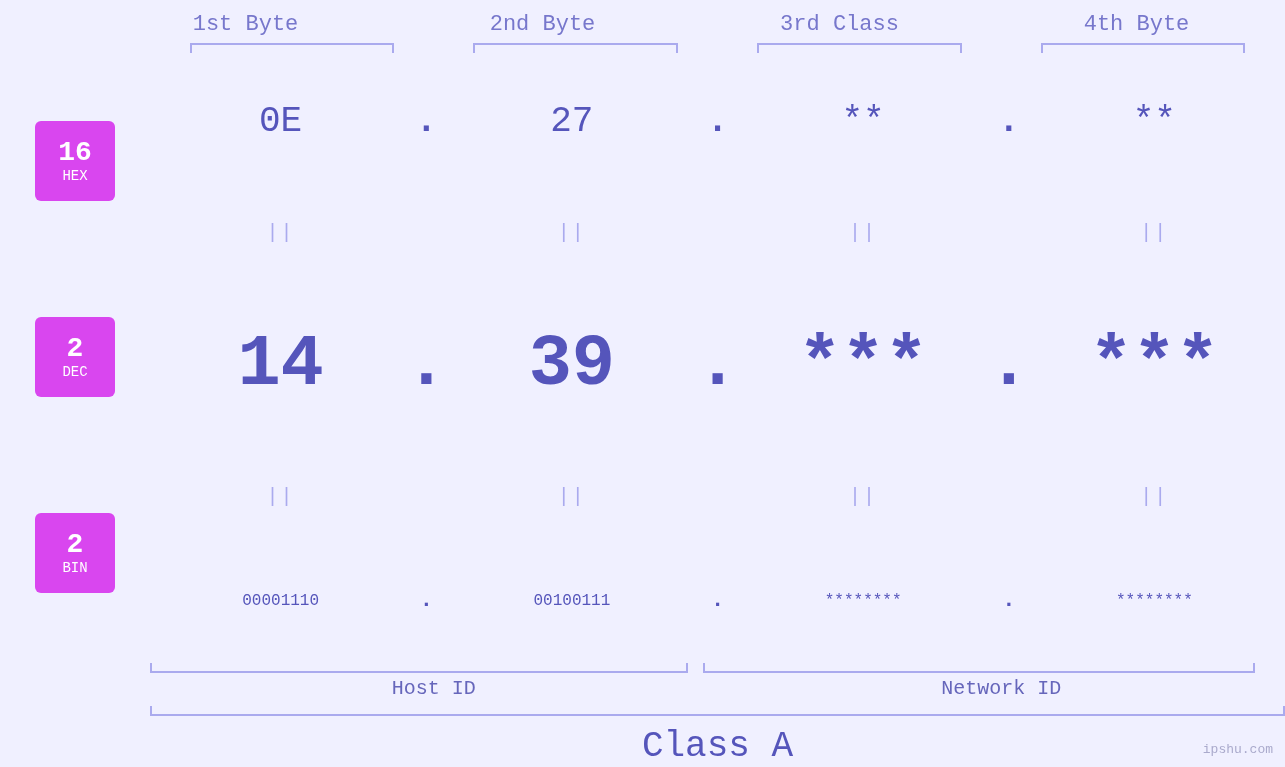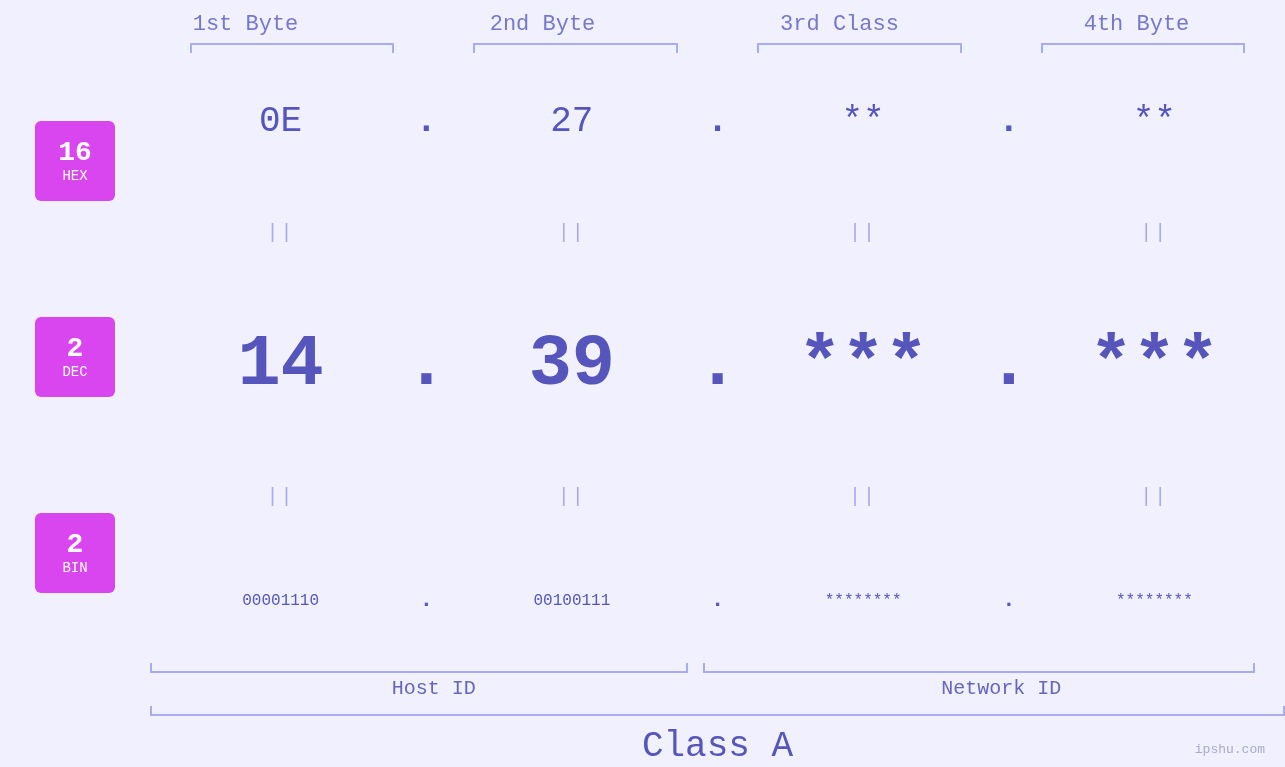--- a/index.html
+++ b/index.html
@@ -180,21 +180,21 @@
     .class-label {
       color: #5555bb;
       font-size: 36px;
       font-family: 'Courier New', Courier, monospace;
       text-align: right;
     }
 
     .watermark {
       position: absolute;
       bottom: 10px;
-      right: 20px;
+      right: 12px;
       color: #aaaacc;
       font-size: 13px;
       font-family: 'Courier New', Courier, monospace;
     }
 
     .dot-wrapper {
       display: flex;
       align-items: center;
       justify-content: center;
       width: 30px;

